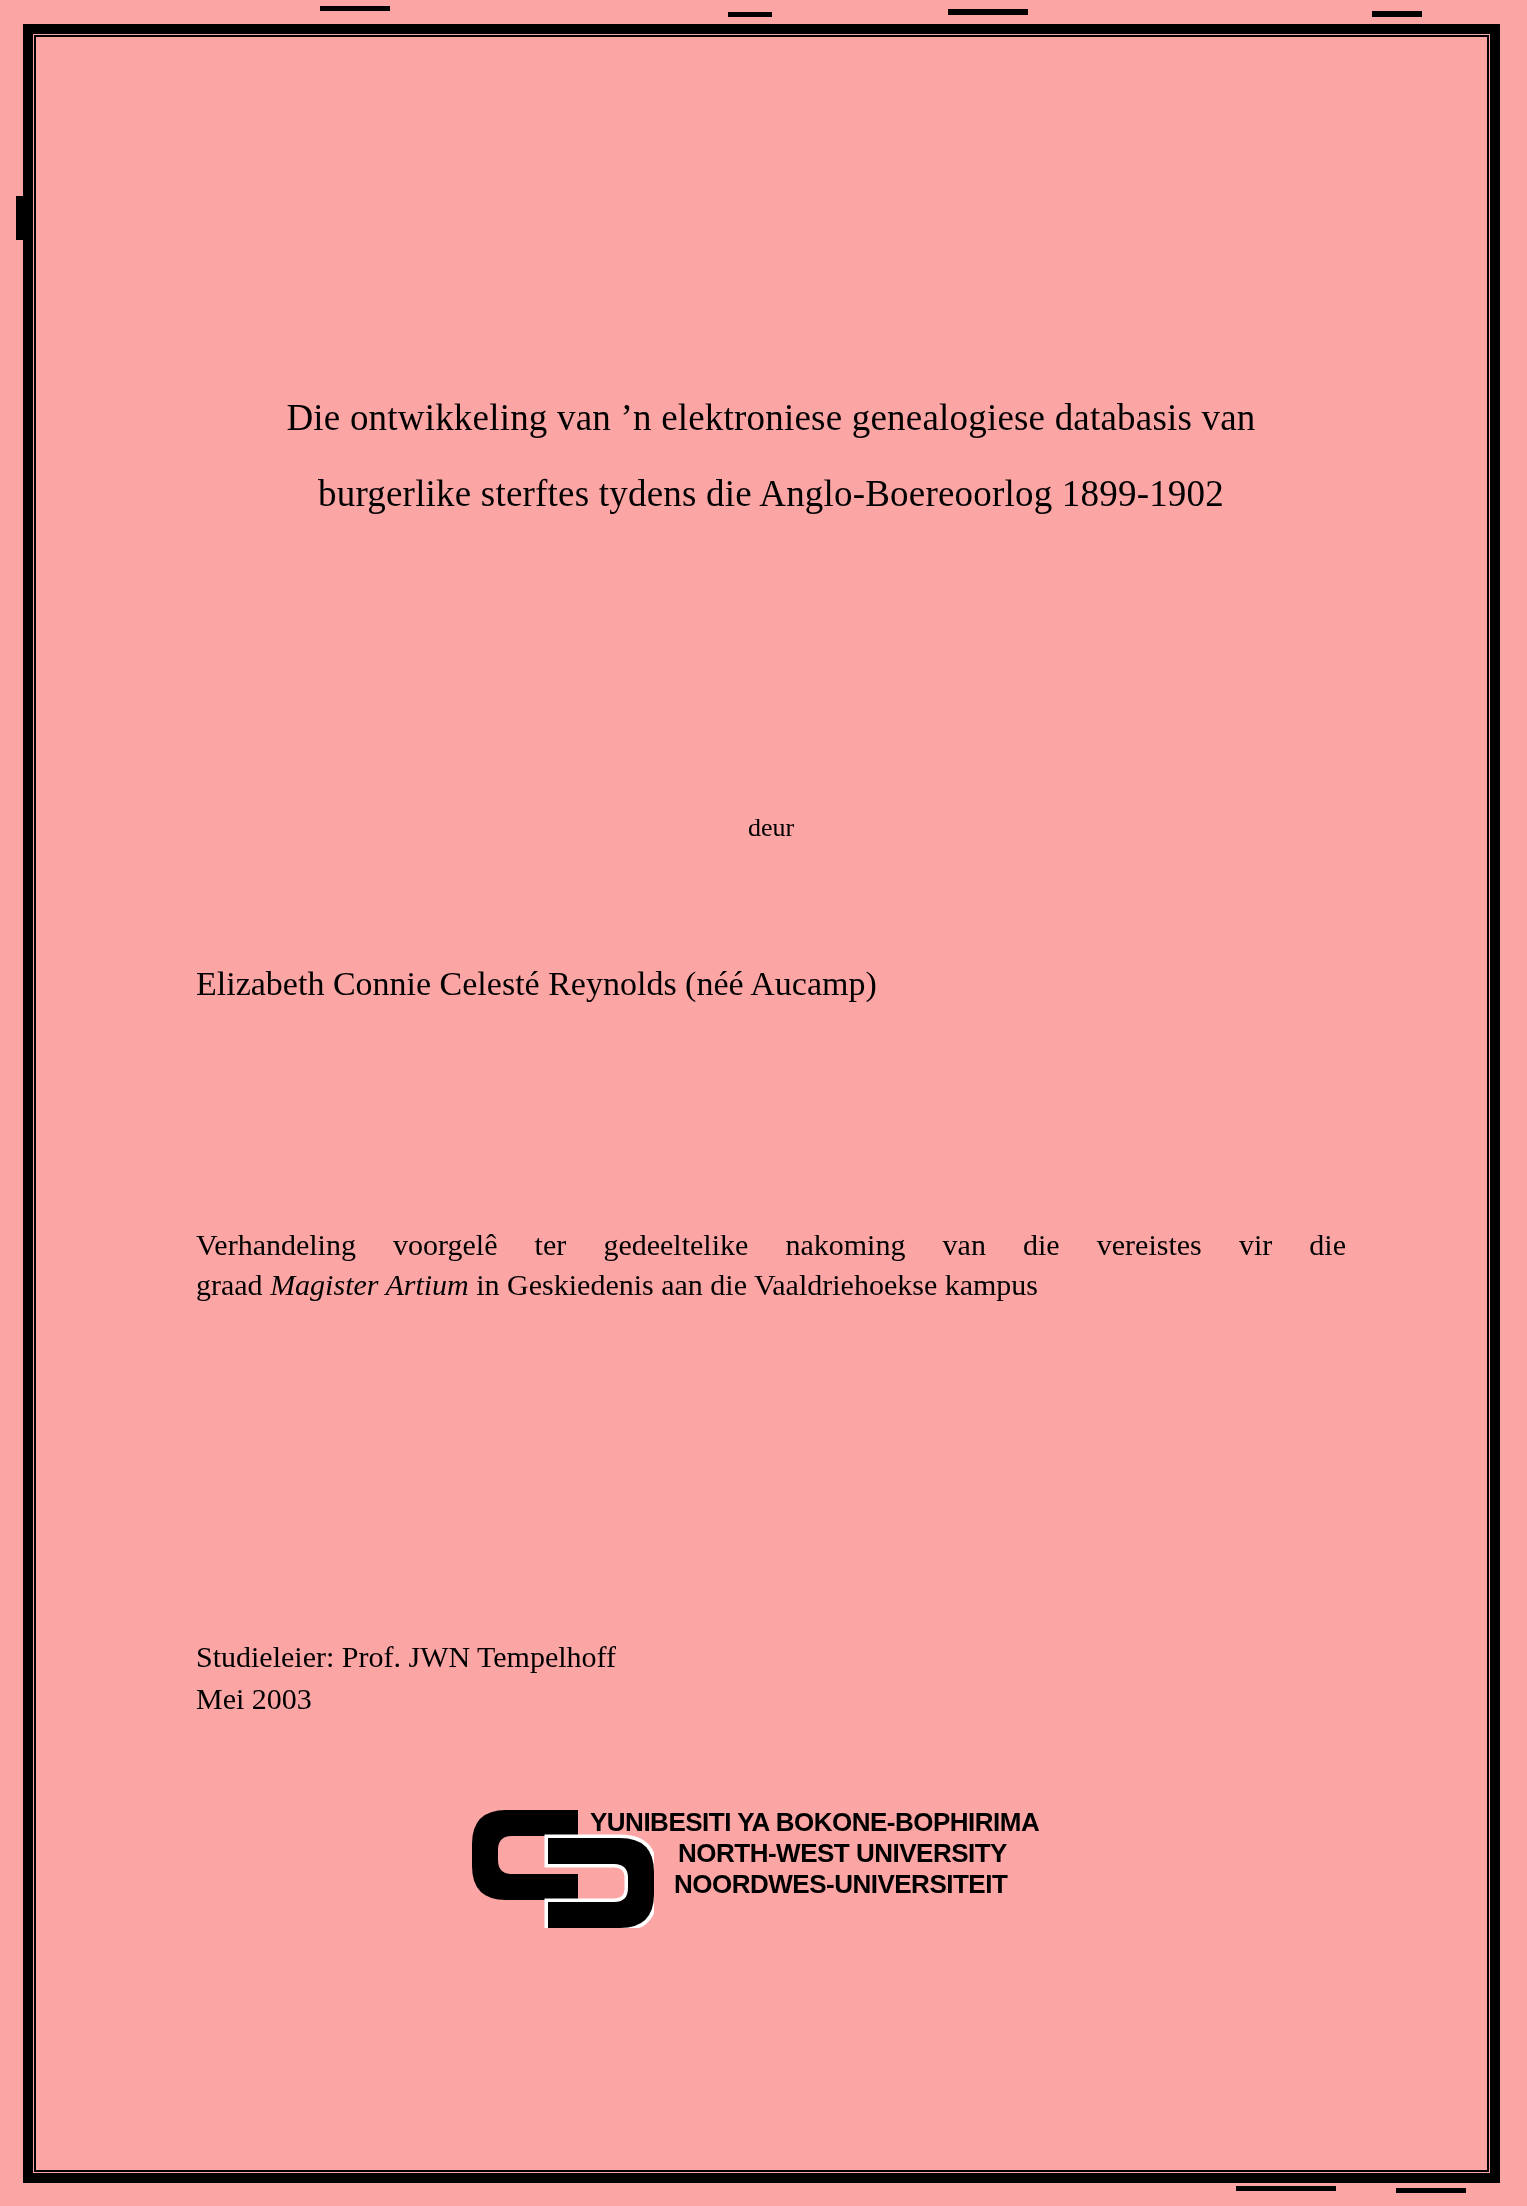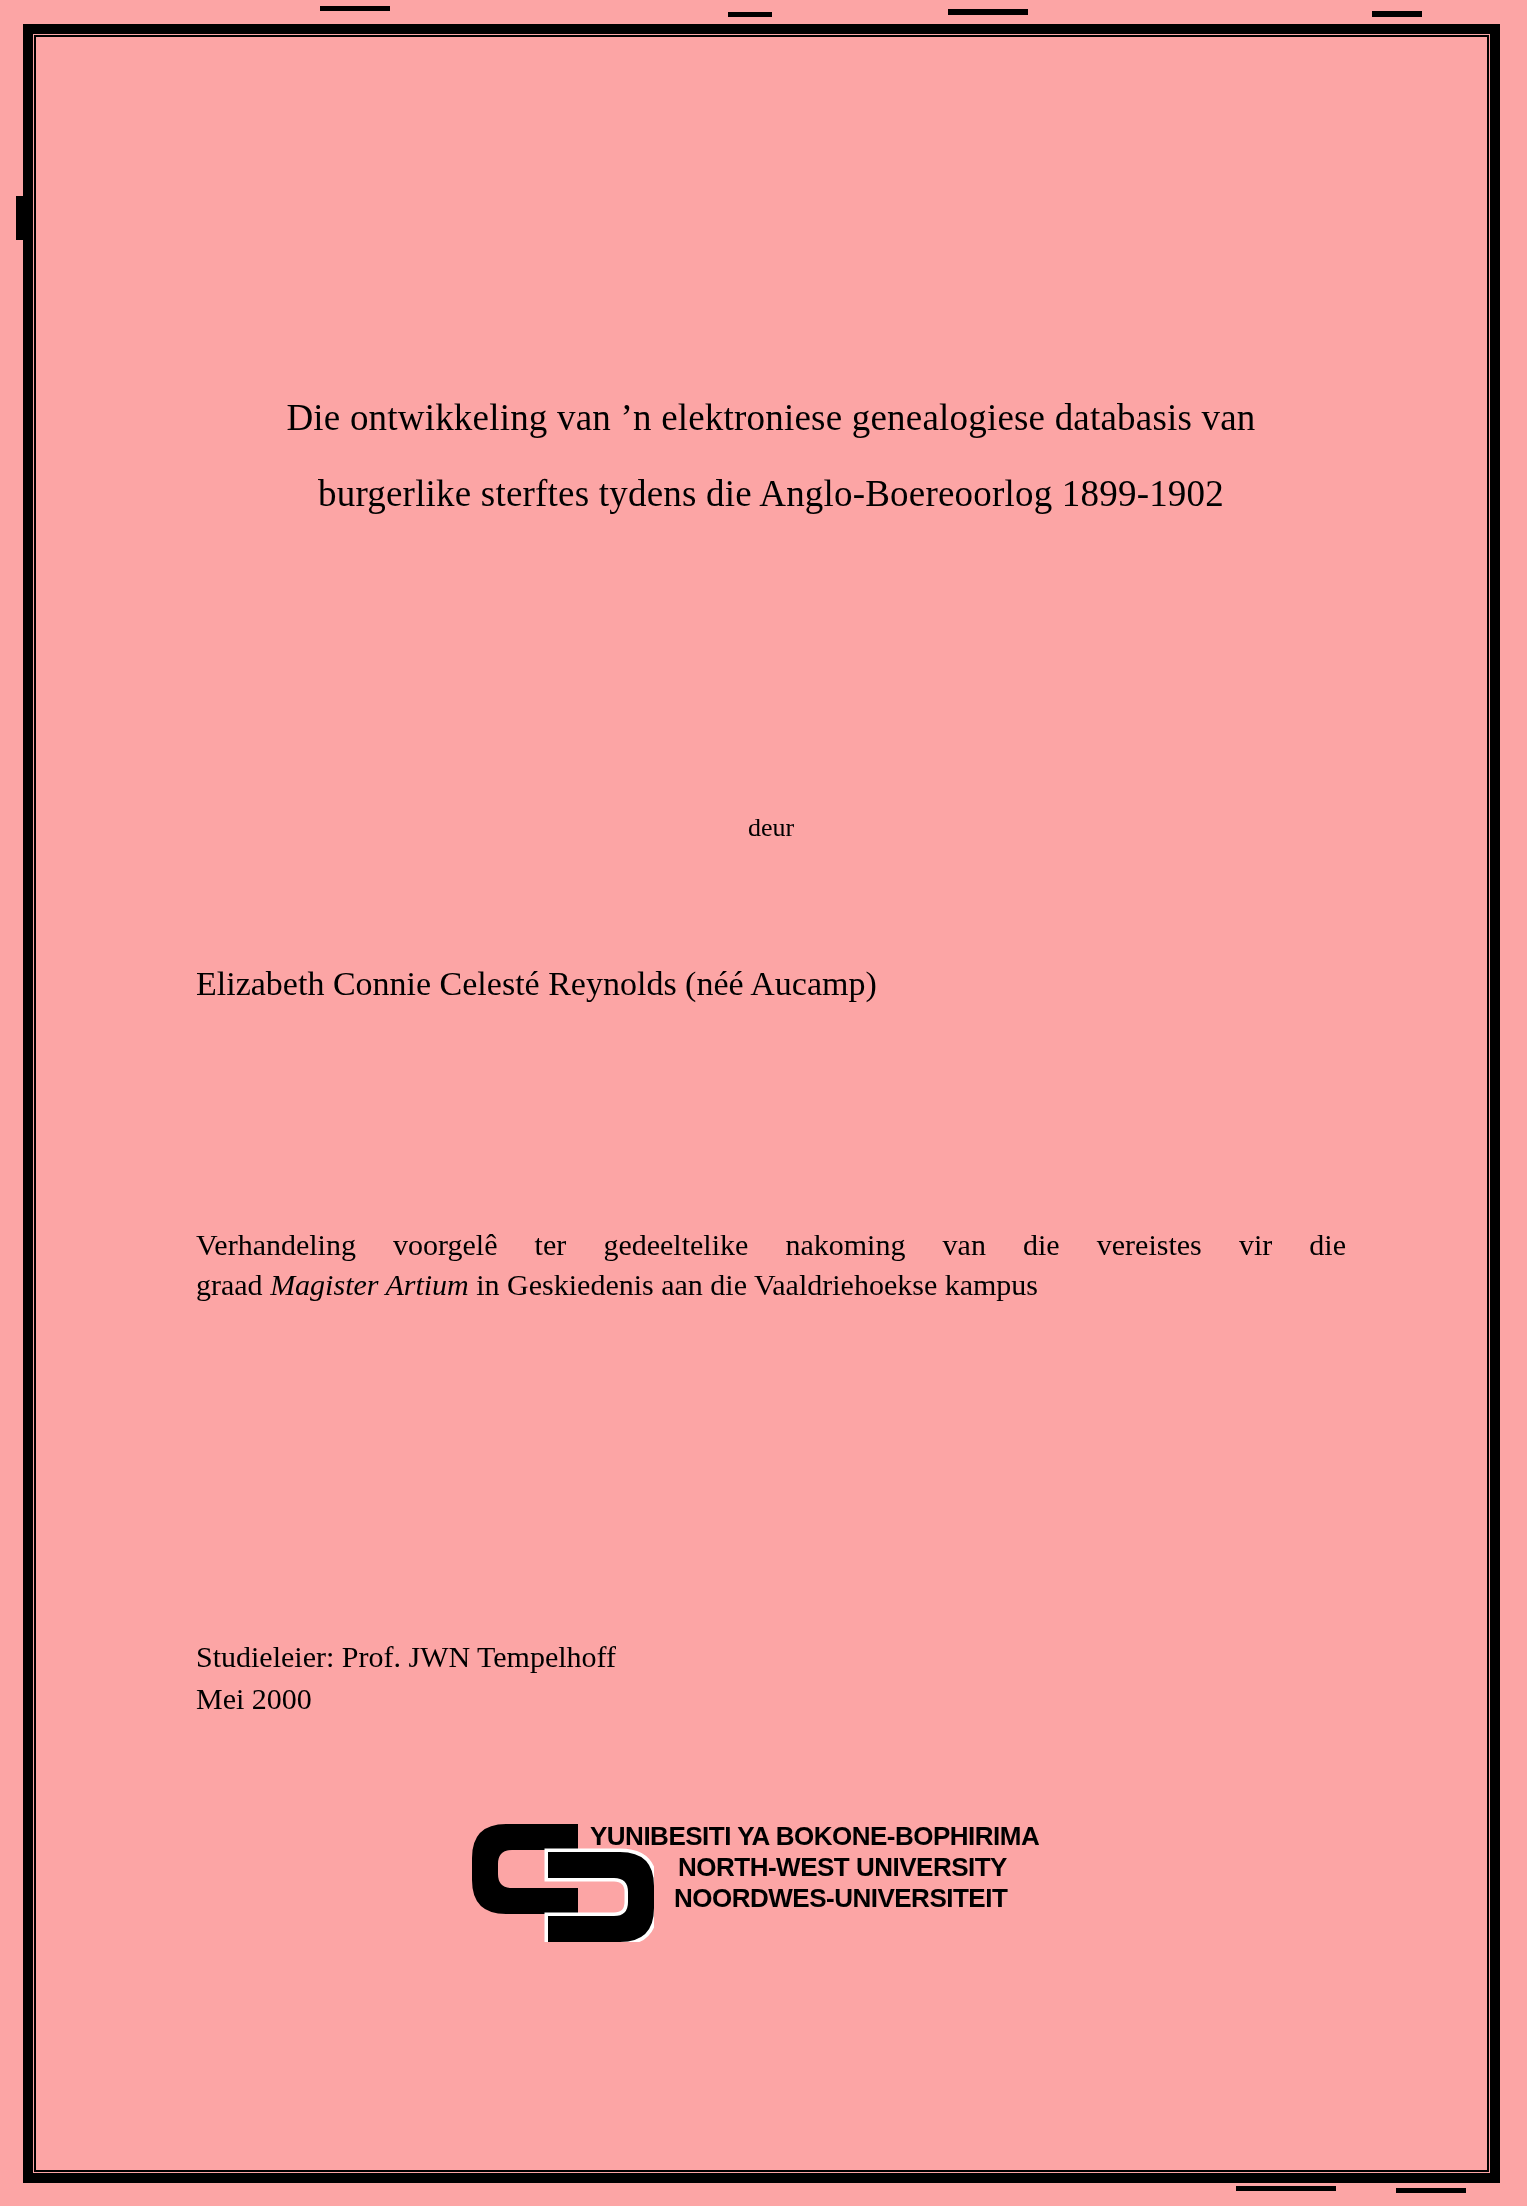--- a/index.html
+++ b/index.html
@@ -73,21 +73,20 @@
     font-size: 30px;
     line-height: 42px;
   }
   
   .logo {
     position: absolute;
     left: 472px;
     top: 1810px;
     width: 660px;
     height: 132px;
-    margin-top: 14px;
   }
   .logo-mark {
     position: absolute;
     left: 0;
     top: 0;
   }
   .logo-text {
     position: absolute;
     left: 118px;
     top: -3px;
@@ -139,21 +138,21 @@
 
   <div class="band author-block">Elizabeth Connie Celesté Reynolds (néé Aucamp)</div>
 
   <div class="band statement-block">
     <div class="statement-line-justified">Verhandeling voorgelê ter gedeeltelike nakoming van die vereistes vir die</div>
     <div><span>graad</span> <i>Magister Artium</i> <span>in Geskiedenis aan die Vaaldriehoekse kampus</span></div>
   </div>
 
   <div class="band supervisor-block">
     <div>Studieleier: Prof. JWN Tempelhoff</div>
-    <div>Mei 2000</div>
+    <div>Mei 2003</div>
   </div>
 
   <div class="logo">
     <svg class="logo-mark" width="182" height="118" viewBox="0 0 182 118" xmlns="http://www.w3.org/2000/svg">
 
       <path d="M106 0 H34 Q0 0 0 34 V56 Q0 90 34 90 H106 V64 H40 Q26 64 26 50 V40 Q26 26 40 26 H106 Z" fill="#000"></path>
 
       <g transform="rotate(180 91 59)">
         <path d="M106 0 H34 Q0 0 0 34 V56 Q0 90 34 90 H106 V64 H40 Q26 64 26 50 V40 Q26 26 40 26 H106 Z" fill="none" stroke="#fff" stroke-width="7"></path>
         <path d="M106 0 H34 Q0 0 0 34 V56 Q0 90 34 90 H106 V64 H40 Q26 64 26 50 V40 Q26 26 40 26 H106 Z" fill="#000"></path>

